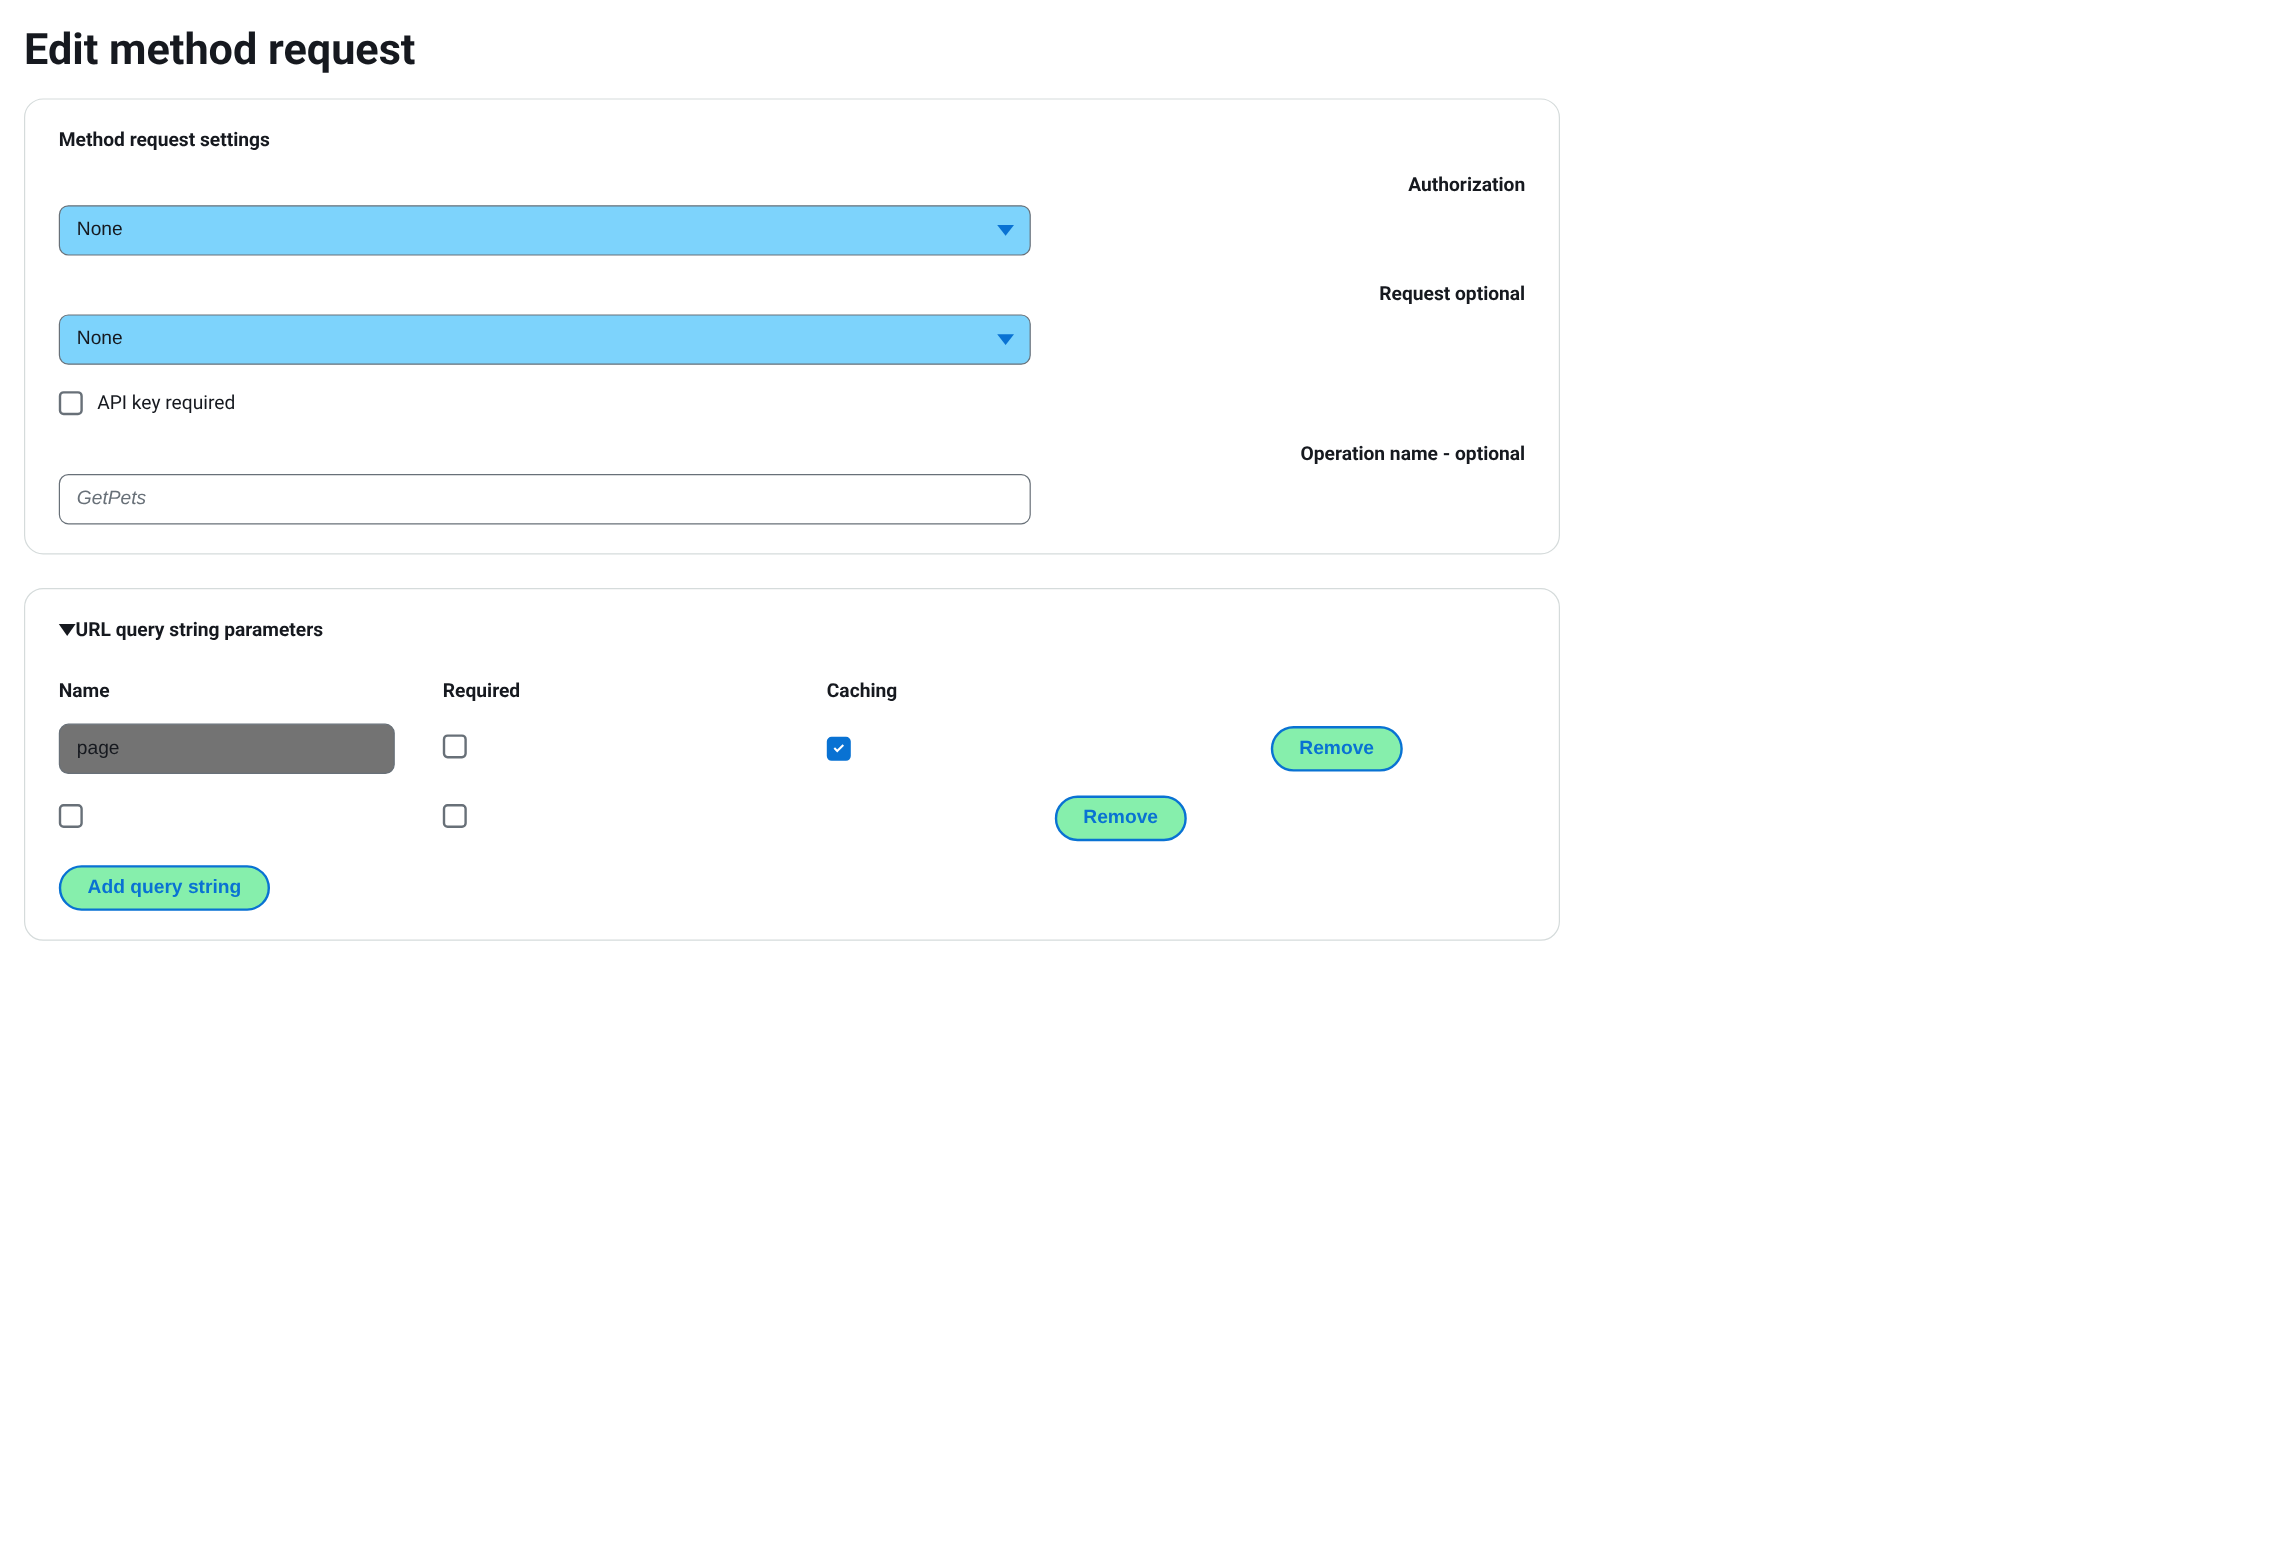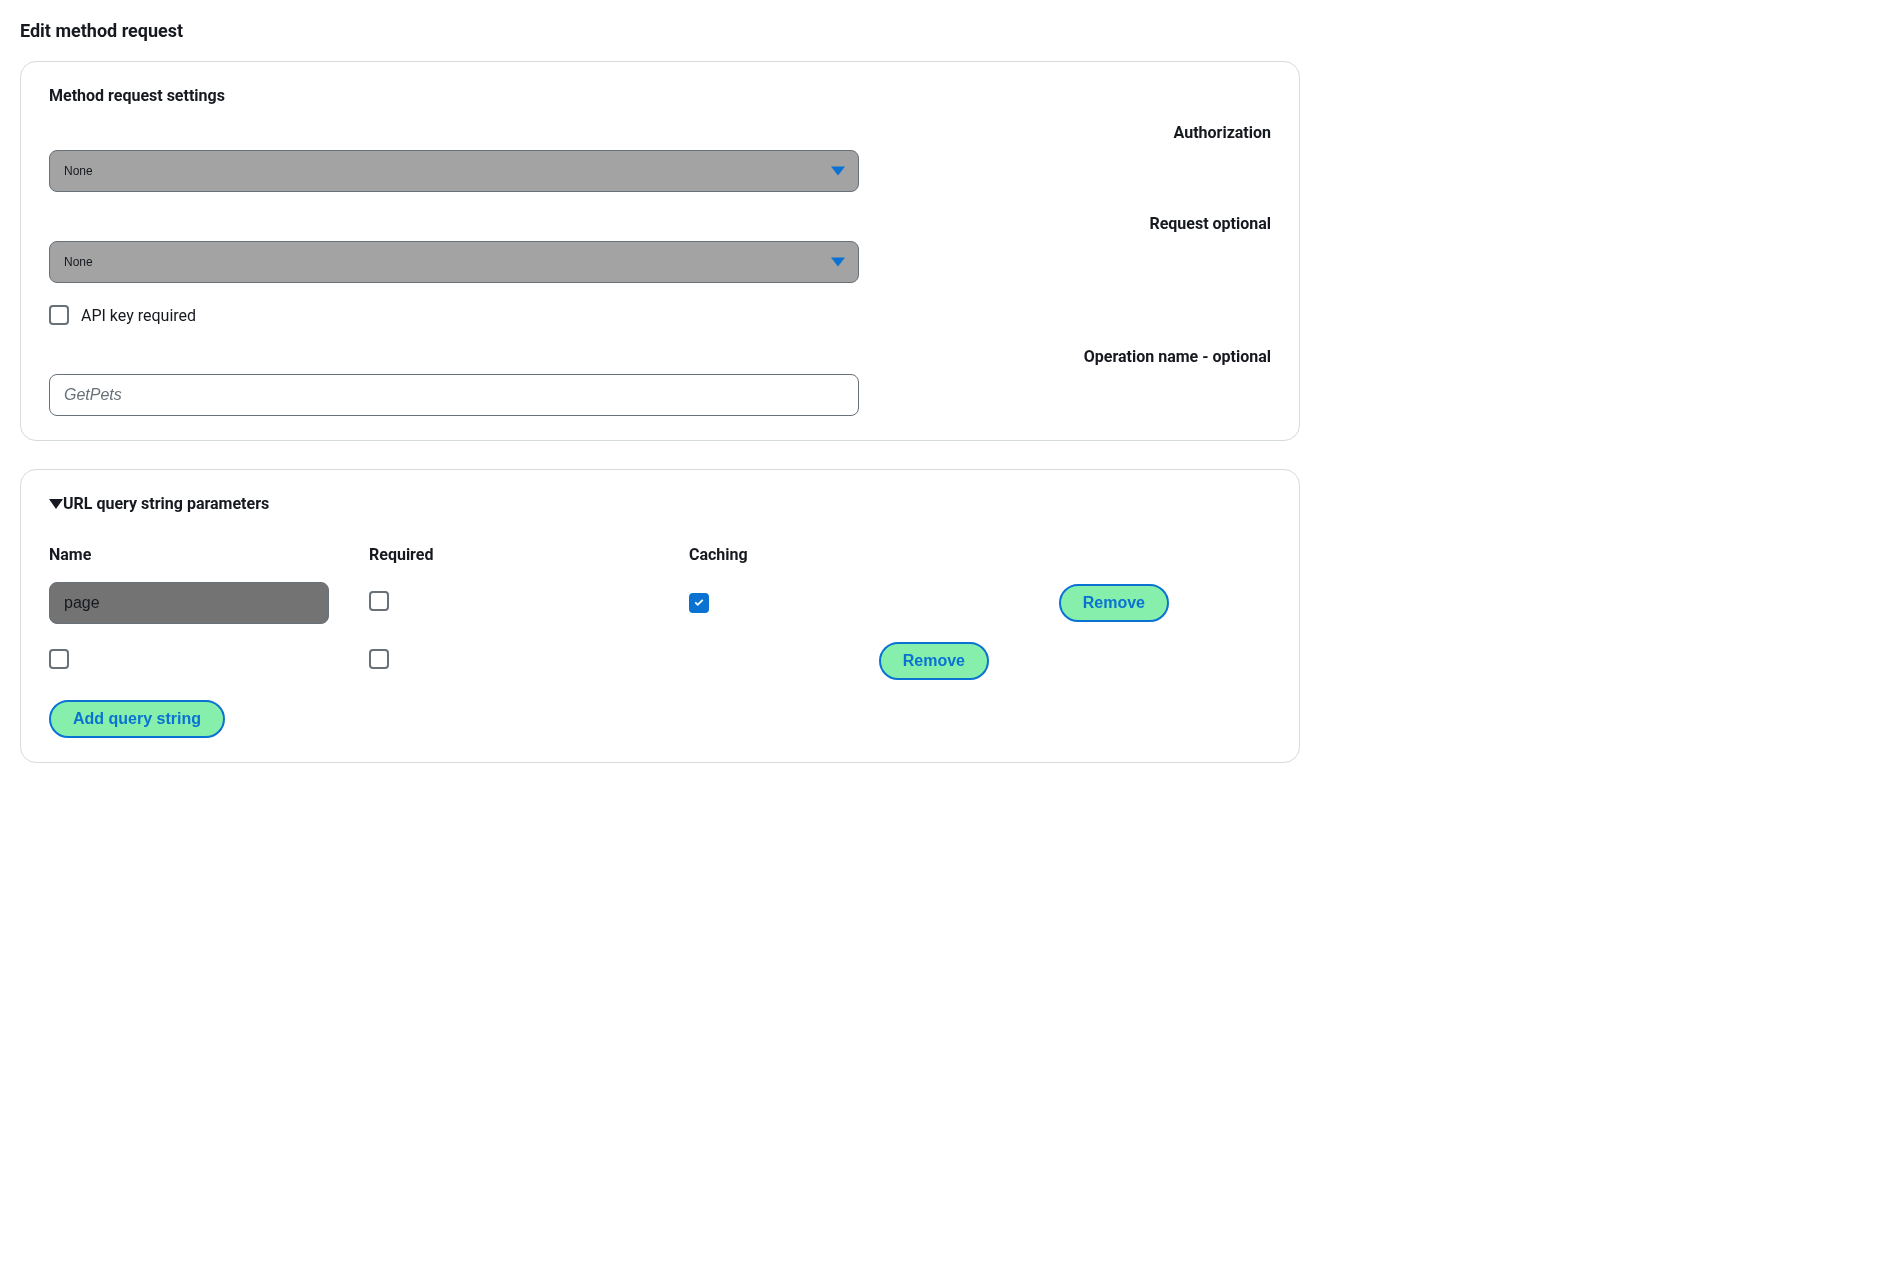--- a/index.html
+++ b/index.html
@@ -7,21 +7,21 @@
       margin: 0;
       padding: 0;
     }
     body {
       font-family: -apple-system, BlinkMacSystemFont, "Segoe UI", Roboto, "Helvetica Neue", Arial, sans-serif;
       background: #ffffff;
       padding: 20px;
       color: #16191f;
     }
     .page-title {
-      font-size: 18px;
+      font-size: 36px;
       font-weight: 700;
       margin-bottom: 20px;
     }
     .panel {
       border: 1px solid #d5dbdb;
       border-radius: 16px;
       padding: 24px 28px;
       margin-bottom: 28px;
       max-width: 1280px;
     }
@@ -59,22 +59,22 @@
     .select-wrapper {
       position: relative;
       max-width: 810px;
     }
     .select-input {
       width: 100%;
       height: 42px;
       border: 1px solid #687078;
       border-radius: 8px;
       padding: 0 40px 0 14px;
-      font-size: 12px;
-      background: #a3a3a3;
+      font-size: 16px;
+      background: #7dd3fc;
       color: #16191f;
       appearance: none;
       cursor: pointer;
       text-align: left;
       display: flex;
       align-items: center;
     }
     .select-arrow {
       position: absolute;
       right: 14px;
@@ -97,21 +97,20 @@
       font-size: 16px;
       background: #ffffff;
       color: #16191f;
     }
     .text-input::placeholder {
       color: #687078;
       font-style: italic;
     }
     .checkbox-row {
       display: flex;
-      align-items: center;
       gap: 12px;
     }
     .checkbox {
       width: 20px;
       height: 20px;
       border: 2px solid #687078;
       border-radius: 4px;
       background: #ffffff;
       cursor: pointer;
       display: inline-flex;

